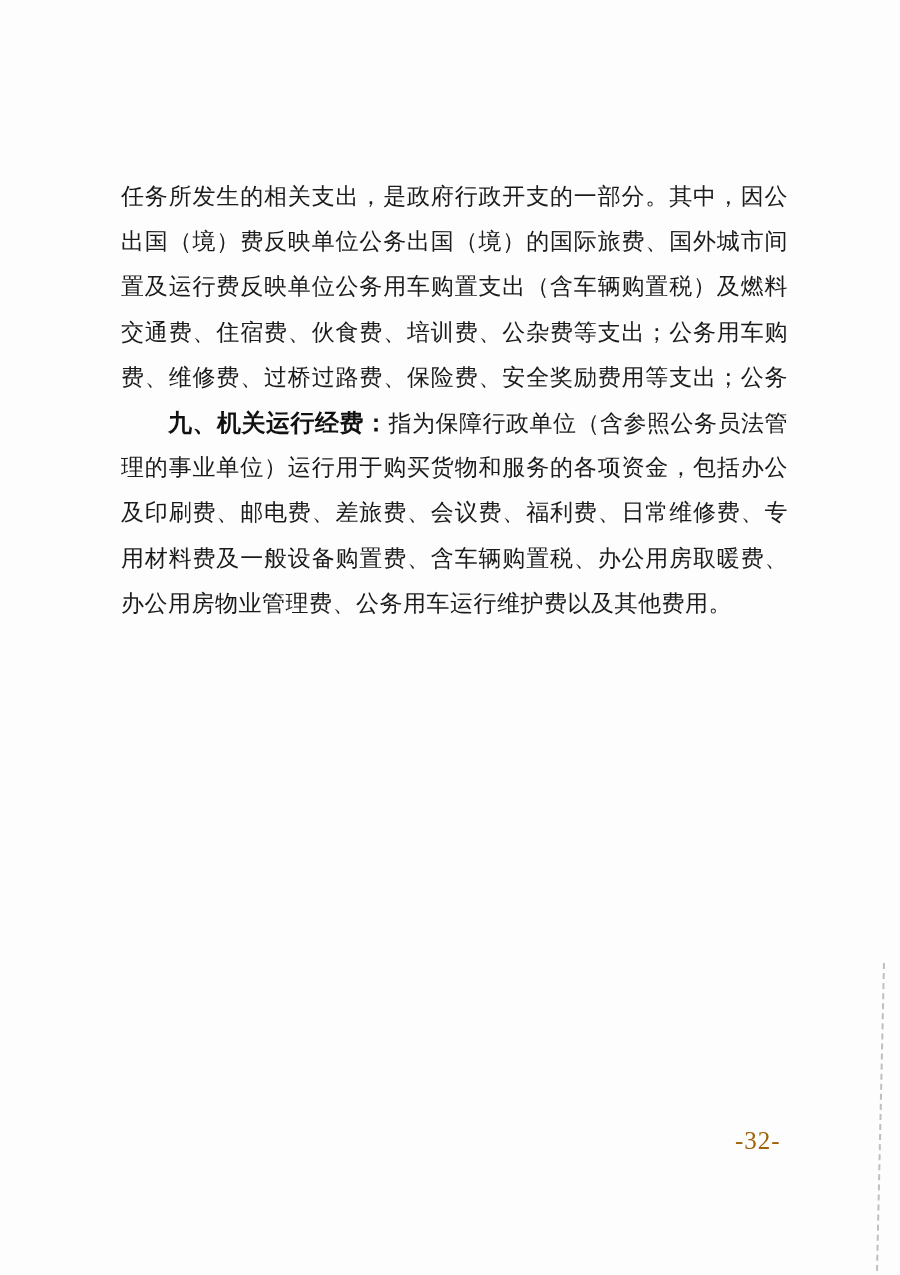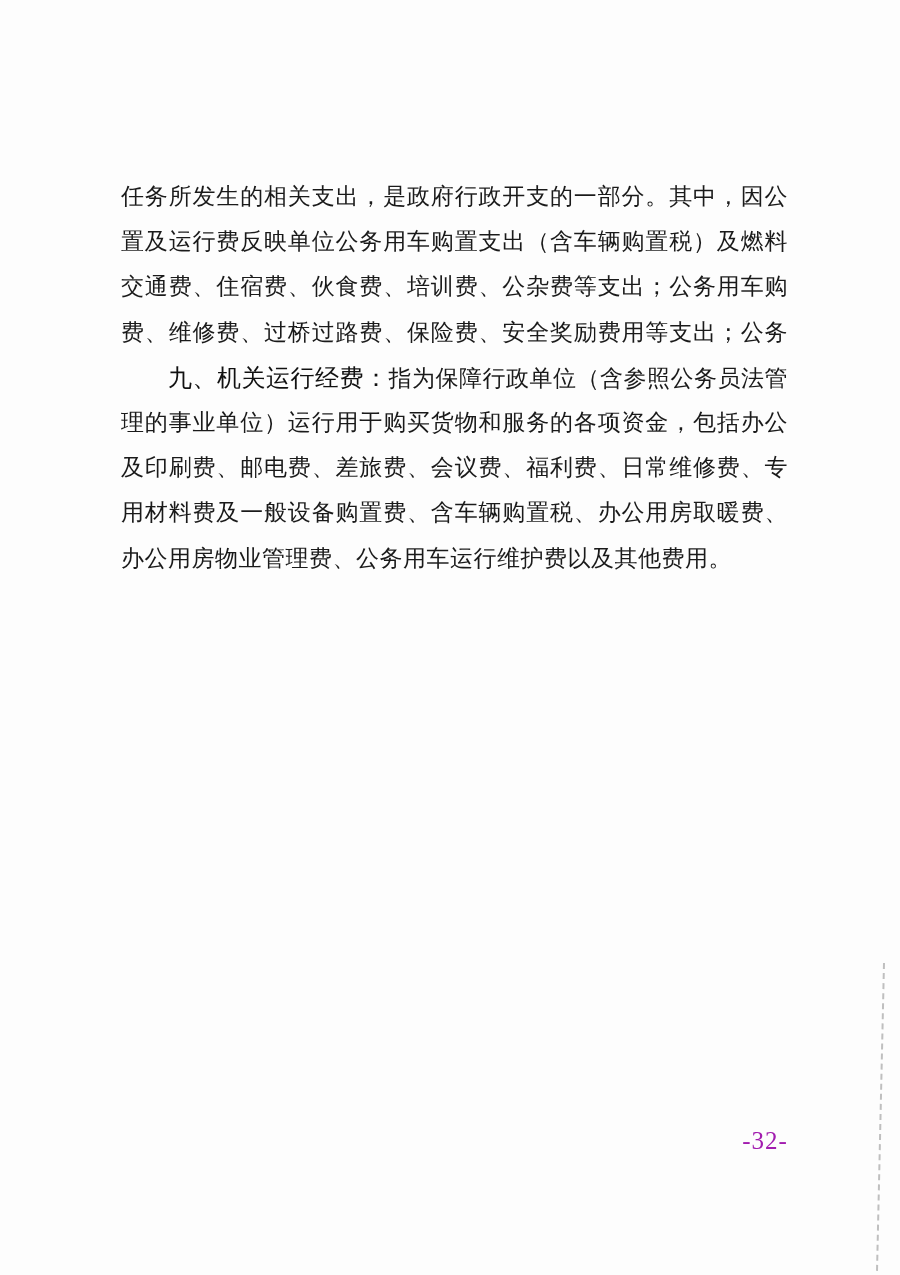--- a/index.html
+++ b/index.html
@@ -36,35 +36,34 @@
     white-space: normal;
     overflow: visible;
   }
   .line.just {
     text-align-last: justify;
   }
   .line.indent {
     padding-left: 47px;
   }
   .bold-heading {
-    font-weight: 400;
+    font-weight: 700;
     font-family: "Liberation Sans", "DejaVu Sans", sans-serif;
     font-size: 24px;
     color: #111111;
   }
   .page-number {
     position: absolute;
     left: 735px;
     top: 1127px;
     width: 60px;
     font-size: 25px;
     line-height: 28px;
     letter-spacing: 1px;
-    color: #a21caf;
-    text-align: center;
+    color: #a16207;
   }
   .dashed-artifact {
     position: absolute;
     left: 883px;
     top: 963px;
     height: 318px;
     width: 0;
     border-left: 2px dashed #ababab;
     opacity: 0.75;
     transform: rotate(1.3deg);
@@ -73,20 +72,21 @@
 </style>
 </head>
 <body>
 
 <div class="page">
 
   <div class="text-block">
 
     <div>
       <div class="line just">任务所发生的相关支出，是政府行政开支的一部分。其中，因公</div>
+      <div class="line just">出国（境）费反映单位公务出国（境）的国际旅费、国外城市间</div>
       <div class="line just">置及运行费反映单位公务用车购置支出（含车辆购置税）及燃料</div>
       <div class="line just">交通费、住宿费、伙食费、培训费、公杂费等支出；公务用车购</div>
       <div class="line just">费、维修费、过桥过路费、保险费、安全奖励费用等支出；公务</div>
     </div>
 
     <div>
       <div class="line just indent">
         <span class="bold-heading">九、机关运行经费：</span><span>指为保障行政单位（含参照公务员法管</span>
       </div>
       <div class="line just">理的事业单位）运行用于购买货物和服务的各项资金，包括办公</div>

